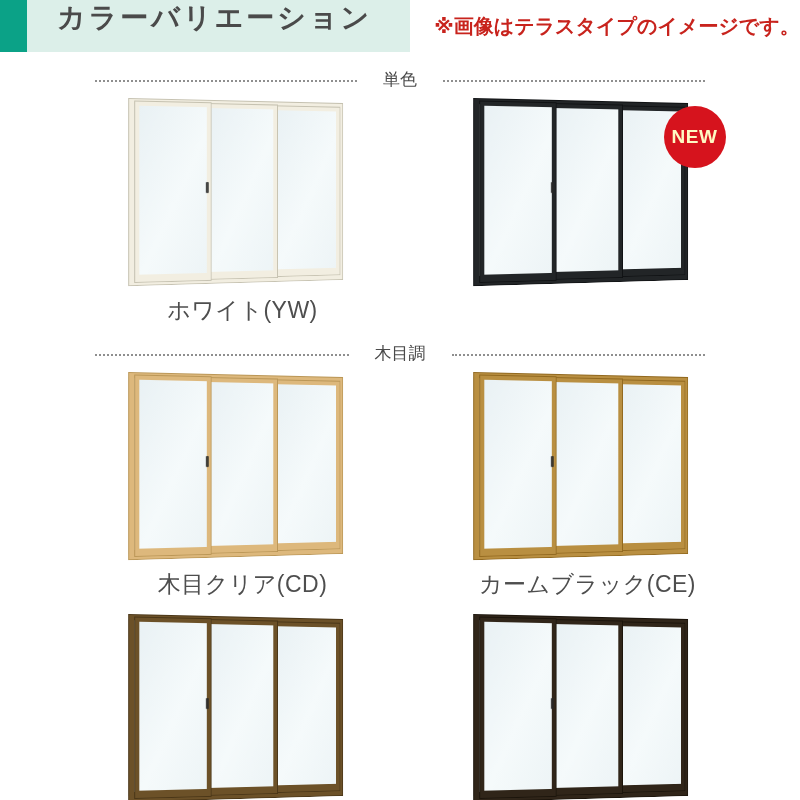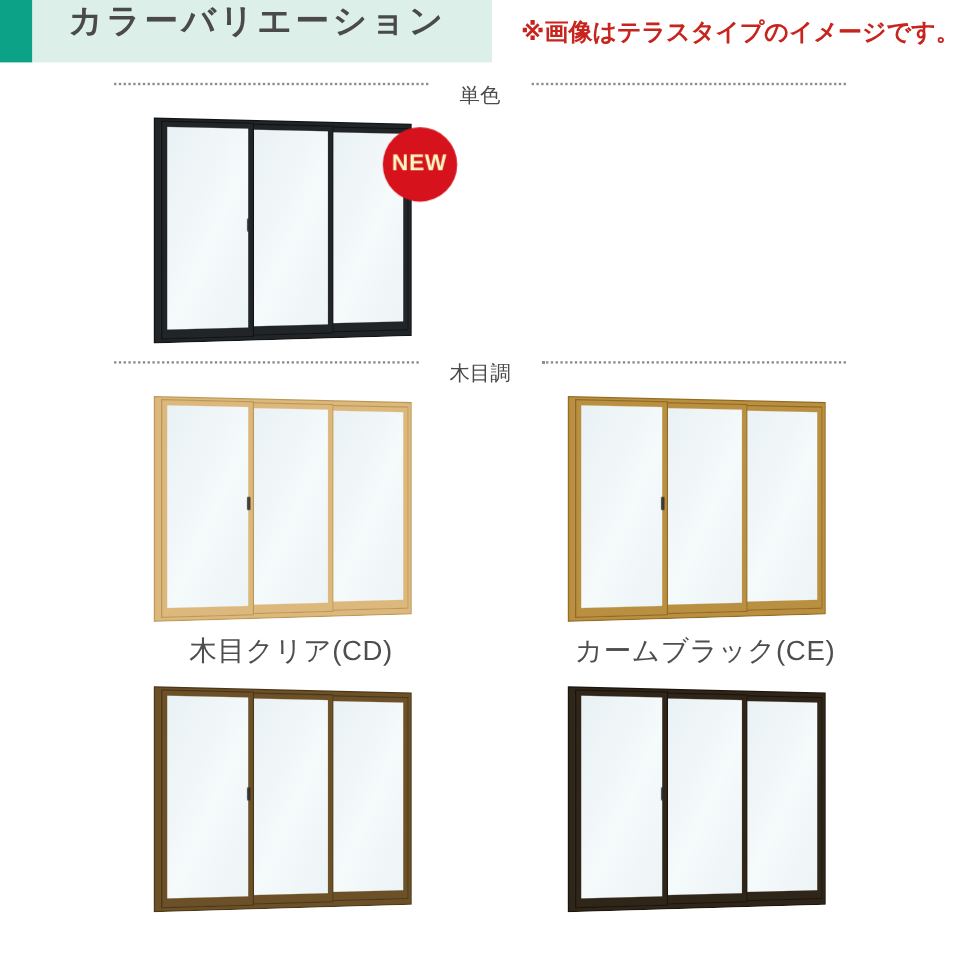--- a/index.html
+++ b/index.html
@@ -15,21 +15,21 @@
     margin:0; background:var(--header-bg,#dcefe9); display:flex; align-items:center;
     padding:0 38px 16px 30px; font-size:28px; font-weight:bold;
     color:var(--title-color,#4a4a4a); letter-spacing:3px;
   }
   .header-note {
     align-self:center; margin-left:24px; font-size:20px; font-weight:bold;
     color:var(--note-color,#c8231d);
   }
 
   
-  .divider { display:flex; align-items:flex-start; margin:17px 95px 2px 95px; }
+  .divider { display:flex; align-items:center; margin:17px 95px 2px 95px; }
   .dots { flex:1; border-top:2px dotted var(--divider-color,#8f8f8f); }
   .divider-label {
     margin:0 26px; font-size:17px; font-weight:500; color:#4a4a4a;
     transform:translateY(-1px); white-space:nowrap;
   }
 
   
   .row { display:flex; padding:0 40px 0 70px; margin-bottom:4px; }
   .row.row3 { margin-top:10px; }
   .cell { width:50%; display:flex; flex-direction:column; align-items:center; }
@@ -80,20 +80,33 @@
 </div>
 
 <div class="divider">
   <span class="dots"></span>
   <span class="divider-label">単色</span>
   <span class="dots"></span>
 </div>
 
 <div class="row">
 
+  <div class="cell">
+    <div class="scene" style="--frame: #f2eee1; --edge: #c6c2b1;">
+      <div class="unit">
+        <div class="oframe"></div>
+        <div class="panel p1">
+          <span class="handle"></span>
+        </div>
+        <div class="panel p2"></div>
+        <div class="panel p3"></div>
+      </div>
+    </div>
+    <div class="card-label">ホワイト(YW)</div>
+  </div>
 
   <div class="cell">
     <div class="scene" style="--frame: #222527; --edge: #101214;">
       <div class="unit">
         <div class="oframe"></div>
         <div class="panel p1">
           <span class="handle"></span>
         </div>
         <div class="panel p2"></div>
         <div class="panel p3"></div>

